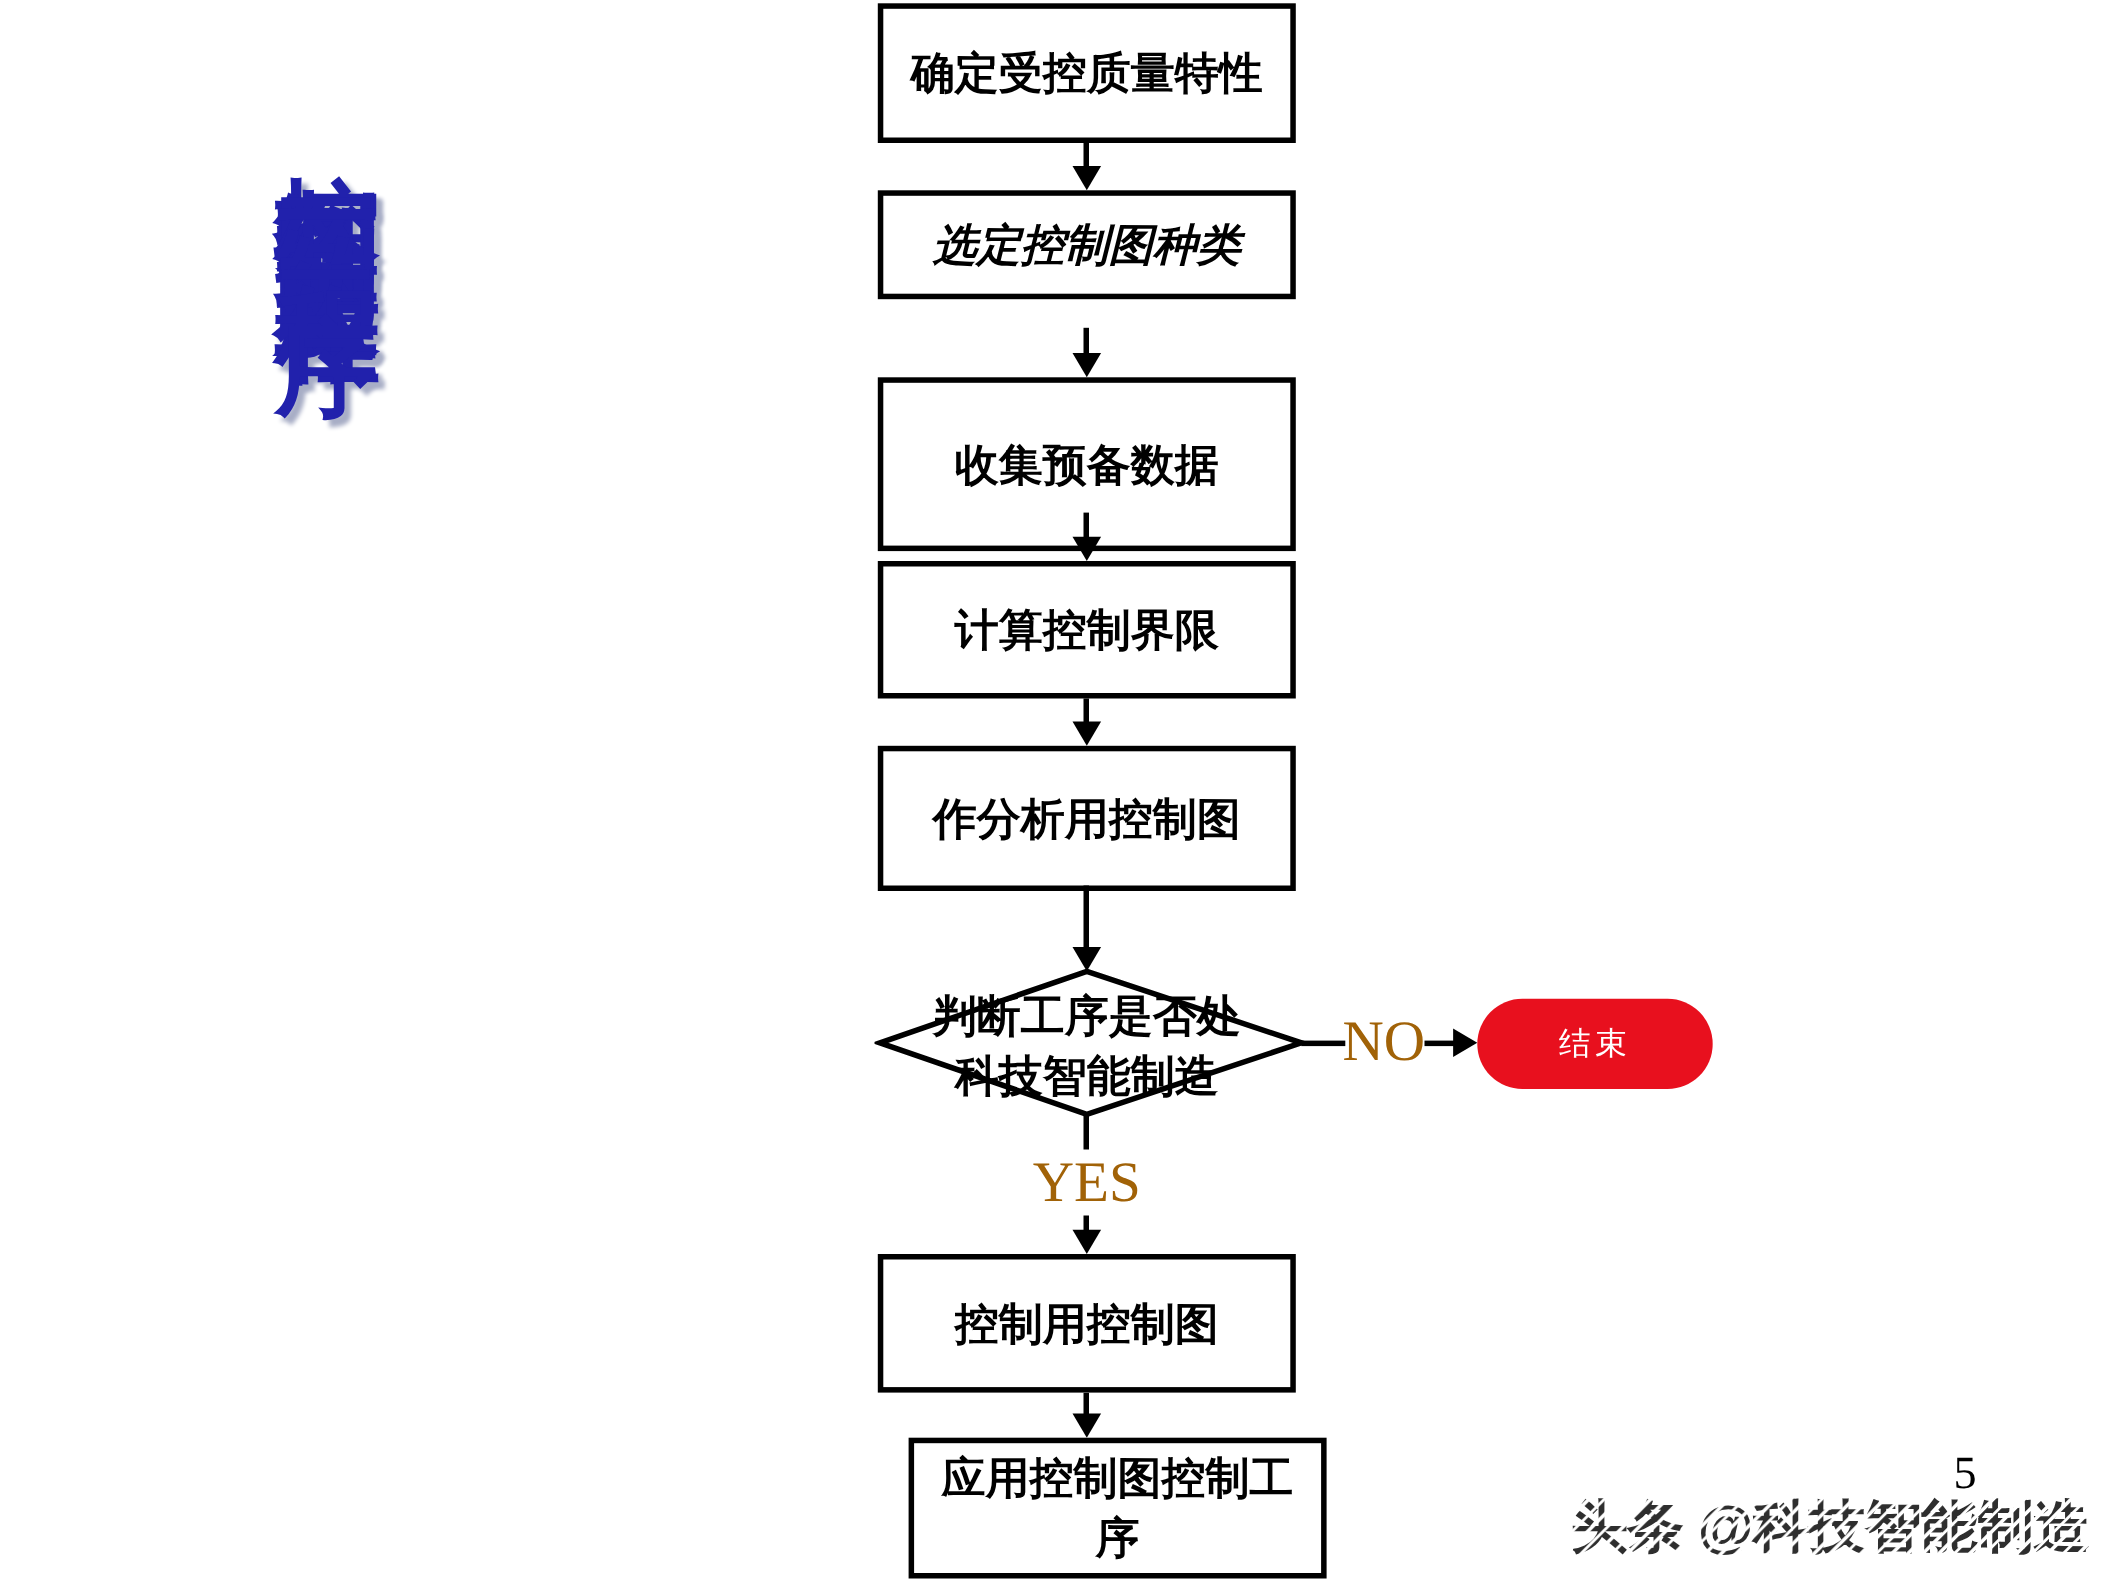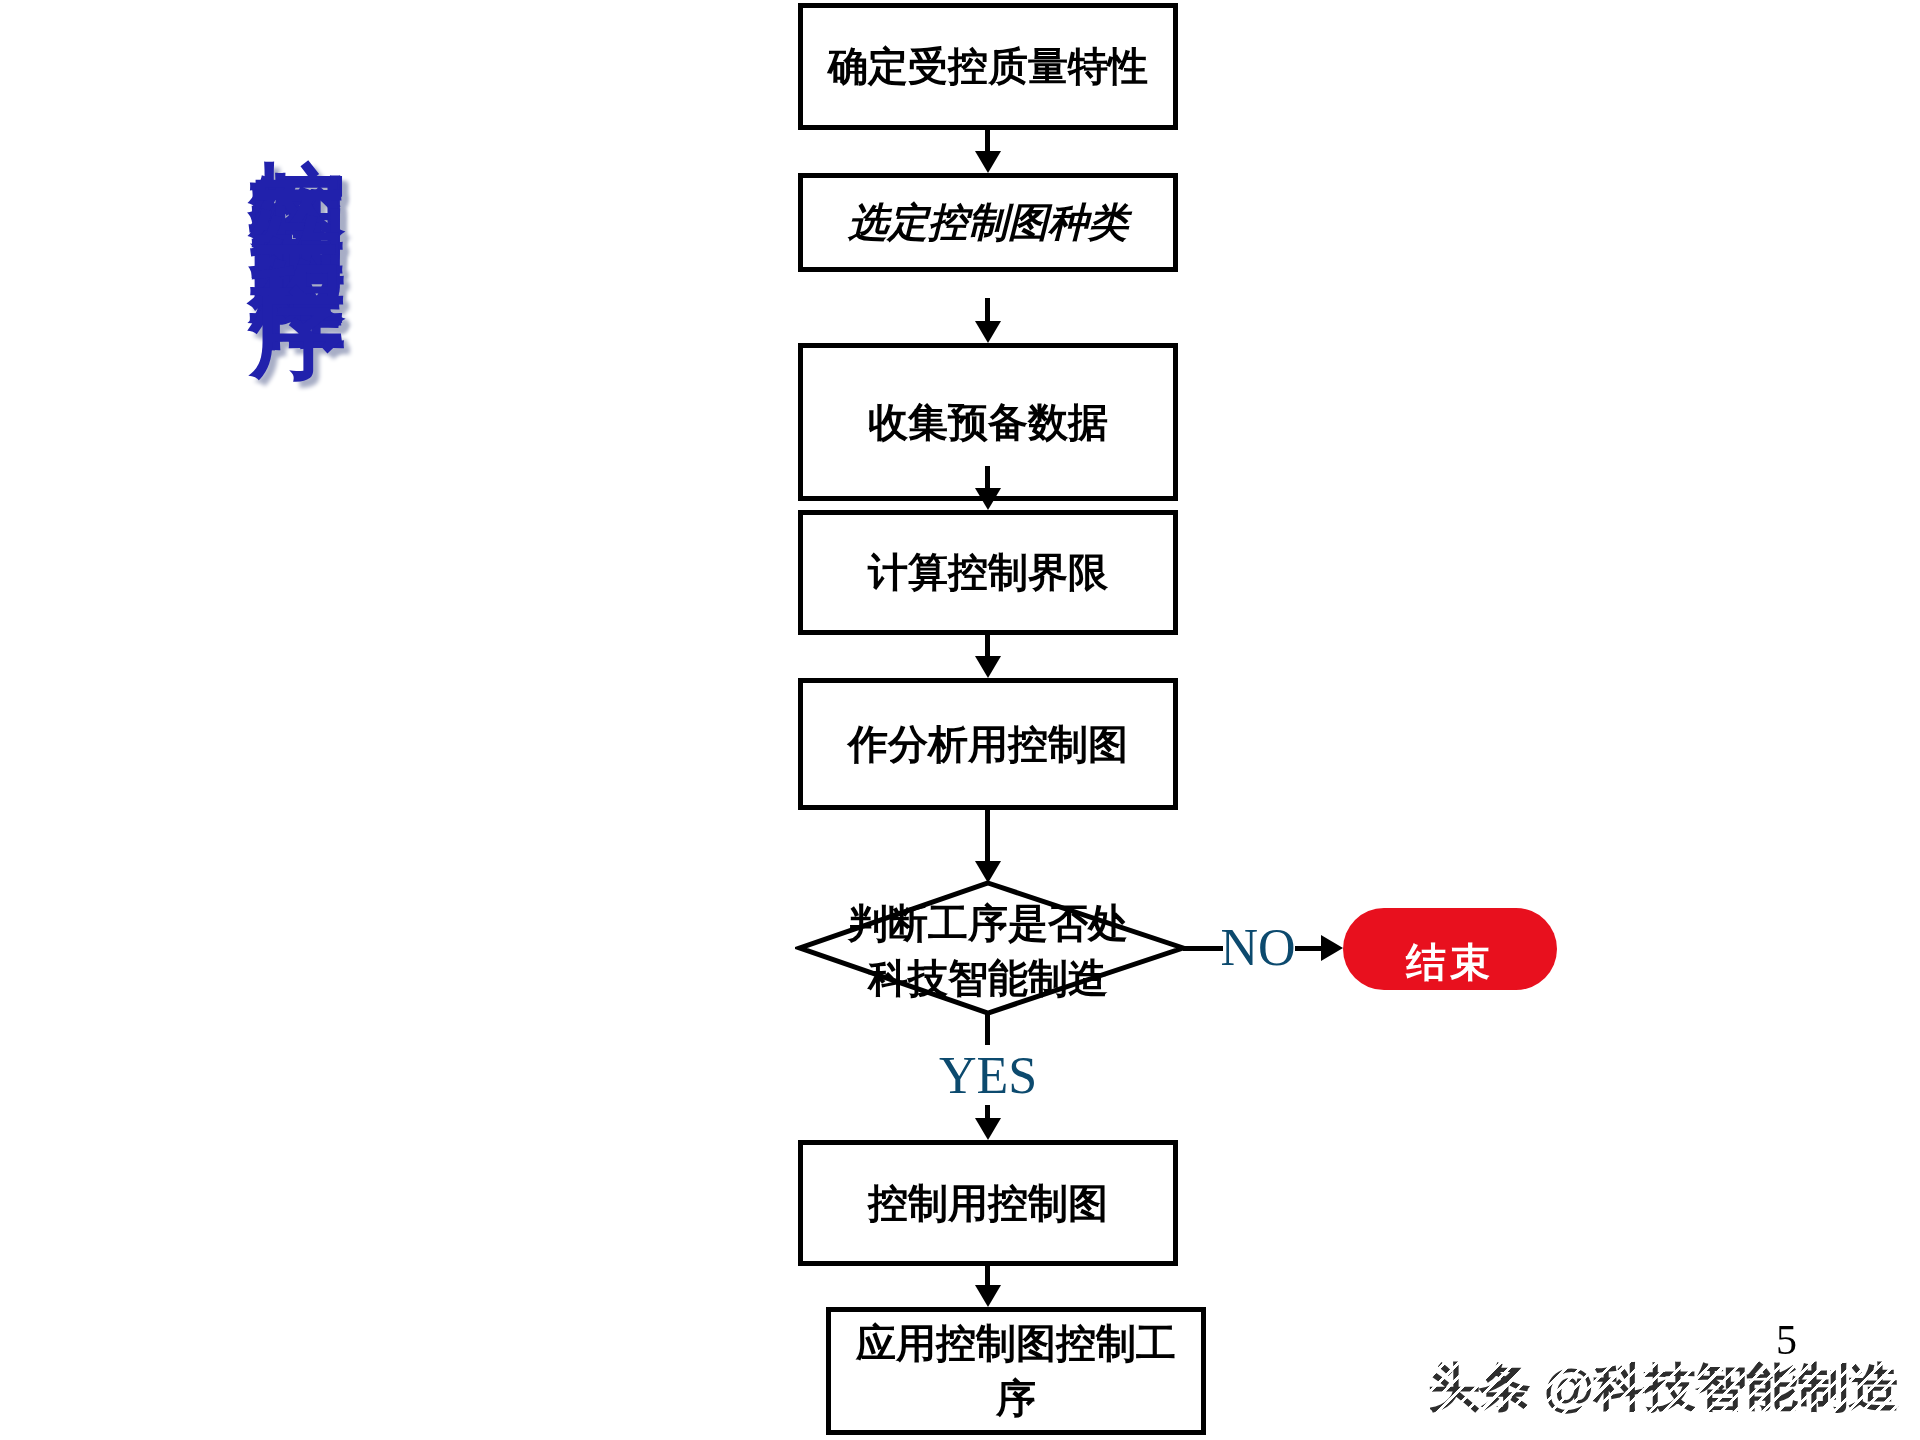--- a/index.html
+++ b/index.html
@@ -84,33 +84,33 @@
     left:808px;top:896px;width:360px;
     font-size:40px;font-weight:600;line-height:55px;
     text-align:center;
   }
 
   
   .branch-label{
     position:absolute;
     font-size:52px;
     font-family:"Liberation Serif","DejaVu Serif",serif;
-    color:#0c4a6e;
+    color:#a16207;
   }
   #no-label{left:1216px;top:918px;width:84px;text-align:center;}
   #yes-label{left:928px;top:1046px;width:120px;text-align:center;}
 
   
   .terminator{
     position:absolute;
     left:1343px;top:908px;width:214px;height:82px;
     background:#e8101e;
     border-radius:41px;
-    display:flex;align-items:flex-end;justify-content:center;
-    color:#fff;font-size:40px;font-weight:700;letter-spacing:4px;
+    display:flex;align-items:center;justify-content:center;
+    color:#fff;font-size:29px;font-weight:400;letter-spacing:4px;
   }
 
   
   .watermark{
     position:absolute;
     left:1428px;top:1340px;
     font-family:"Liberation Sans","DejaVu Sans",sans-serif;
     font-weight:bold;
     font-size:52px;
     letter-spacing:-1px;

